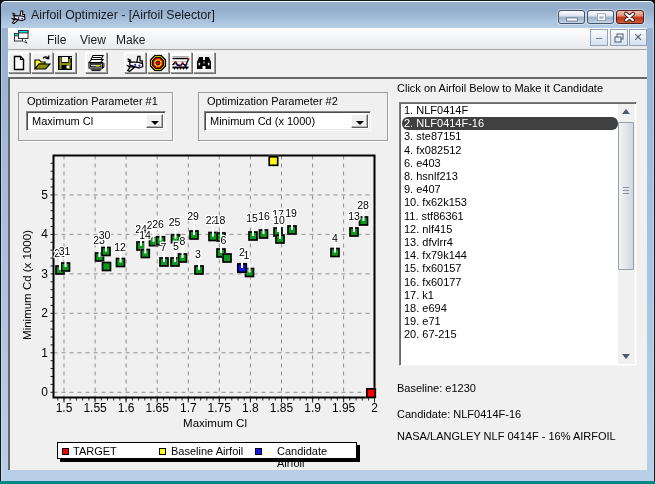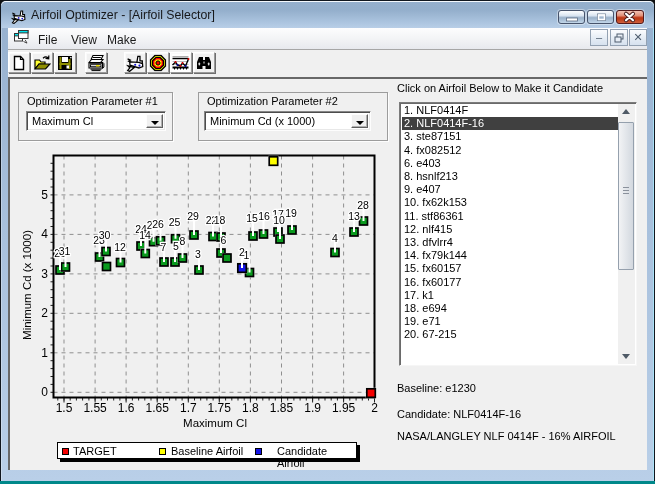--- a/index.html
+++ b/index.html
@@ -13,36 +13,36 @@
   background:linear-gradient(180deg,#95afcc 0%,#93aecb 30%,#aac3de 75%,#b8cee7 100%); border-radius:5px 5px 0 0; box-shadow:0 -1px 0 #f4f8fc; }
 #title { position:absolute; left:31px; top:8px; font-size:12.3px; color:#17181a; }
 #content { position:absolute; left:8px; top:28px; width:639px; height:442px; background:#f0f0f0; }
 .cap { position:absolute; top:10px; height:14px; border-radius:3px; }
 .capbl { background:linear-gradient(180deg,#fdfeff 0%,#d7e3f0 42%,#a4b9cf 50%,#9db4cc 60%,#c3d7ea 100%); border:1px solid #46536b; box-shadow:0 0 0 1px rgba(255,255,255,.4); }
 #bmin { left:558px; width:27px; }
 #bmax { left:587px; width:27px; }
 #bclose { left:616px; width:28px; background:linear-gradient(180deg,#f3c3b5 0%,#e08c72 42%,#c64426 50%,#bc3a14 65%,#d0603e 100%); border:1px solid #551a1a; box-shadow:0 0 0 1px rgba(255,255,255,.4); }
 #bmin svg,#bmax svg,#bclose svg { position:absolute; left:50%; top:50%; transform:translate(-50%,-50%); }
 #menubar { position:absolute; left:0; top:0; width:639px; height:22px; background:linear-gradient(180deg,#fdfdfe 0%,#f3f4f6 50%,#e7e9ee 100%); border-bottom:1px solid #a6a6a6; }
-.menuitem { position:absolute; top:5px; font-size:12px; color:#1a1a1a; }
+.menuitem { position:absolute; top:5px; font-size:12px; color:#1a1a1a;margin-left:9px; }
 .mdibtn { position:absolute; top:1px; width:18px; height:17px; background:linear-gradient(180deg,#fbfcfe,#e3ebf4 60%,#d7e2ef); border:1px solid #93a1b2; color:#4e5d6e; font-size:11px; text-align:center; line-height:15px; }
 #toolbar { position:absolute; left:0; top:23px; width:639px; height:26px; background:#f0f0f0; }
 .tbtn { position:absolute; top:1px; height:21px; background:#f1f1f1; border:1px solid; border-color:#ffffff #9a9a9a #9a9a9a #ffffff; box-shadow:1px 1px 0 #6e6e6e, inset 1px 1px 0 #fafafa; }
 .tbtn svg { position:absolute; left:50%; top:50%; transform:translate(-50%,-50%); }
 #client { position:absolute; left:0; top:49px; width:639px; height:393px; background:#f0f0f0; border-top:2px solid #686868; border-left:2px solid #686868; }
 .gbox { position:absolute; border:1px solid #9c9c9c; box-shadow:1px 1px 0 #fdfdfd; }
 .glab { position:absolute; font-size:11px; color:#000; }
 .combo { position:absolute; height:20px; background:#fff; border:1px solid; border-color:#868686 #fdfdfd #fdfdfd #868686; box-shadow:inset 1px 1px 0 #4c4c4c, inset -1px -1px 0 #e8e8e8; }
 .combo .ct { position:absolute; left:5px; top:3px; font-size:11px; }
 .combo .cb { position:absolute; right:2px; top:2px; bottom:2px; width:17px; background:#f0f0f0; border:1px solid; border-color:#fdfdfd #5f5f5f #5f5f5f #fdfdfd; box-shadow:inset -1px -1px 0 #b0b0b0; }
 .combo .cb::after { content:""; position:absolute; left:4px; top:5.5px; border:4px solid transparent; border-top:4.5px solid #000; }
 .lab { position:absolute; font-size:11px; color:#000; white-space:nowrap; }
 #listbox { position:absolute; left:399px; top:102px; width:238px; height:264px; background:#fff; border:1px solid; border-color:#7b7b7b #f6f6f6 #f6f6f6 #7b7b7b; box-shadow:inset 1px 1px 0 #6a6a6a; }
 #listitems { position:absolute; left:2px; top:1px; right:18px; bottom:1px; font-size:11px; line-height:13.2px; color:#000; }
-#listitems div { padding-left:2px; white-space:nowrap; }
+#listitems div { padding-left:2px; white-space:nowrap;border-radius:6px; }
 #listitems .sel { background:#404040; color:#fff; }
 #sb { position:absolute; top:1px; right:1px; width:17px; bottom:1px; background:#f0f0f0; }
 .sbarrow { position:absolute; left:4px; width:8px; height:0; border:4px solid transparent; }
 #sbthumb { position:absolute; left:0px; top:18px; width:16px; height:148px; background:linear-gradient(90deg,#f2f3f5,#dfe3e8 60%,#d3d8df); border:1px solid #95a0ad; border-radius:1px; }
 #sbthumb::after { content:""; position:absolute; left:4px; right:4px; top:64px; height:1px; background:#8a919c; box-shadow:0 3px 0 #8a919c, 0 6px 0 #8a919c; }
 #legend { position:absolute; left:57px; top:442px; width:300px; height:17px; background:#fff; border:1px solid #000; box-shadow:3px 3px 0 #000; font-size:11px; }
 .lsq { position:absolute; top:5px; width:7px; height:7px; border:1px solid #000; }
 .ltx { position:absolute; top:2px; color:#000; }
 </style></head>
 <body>

